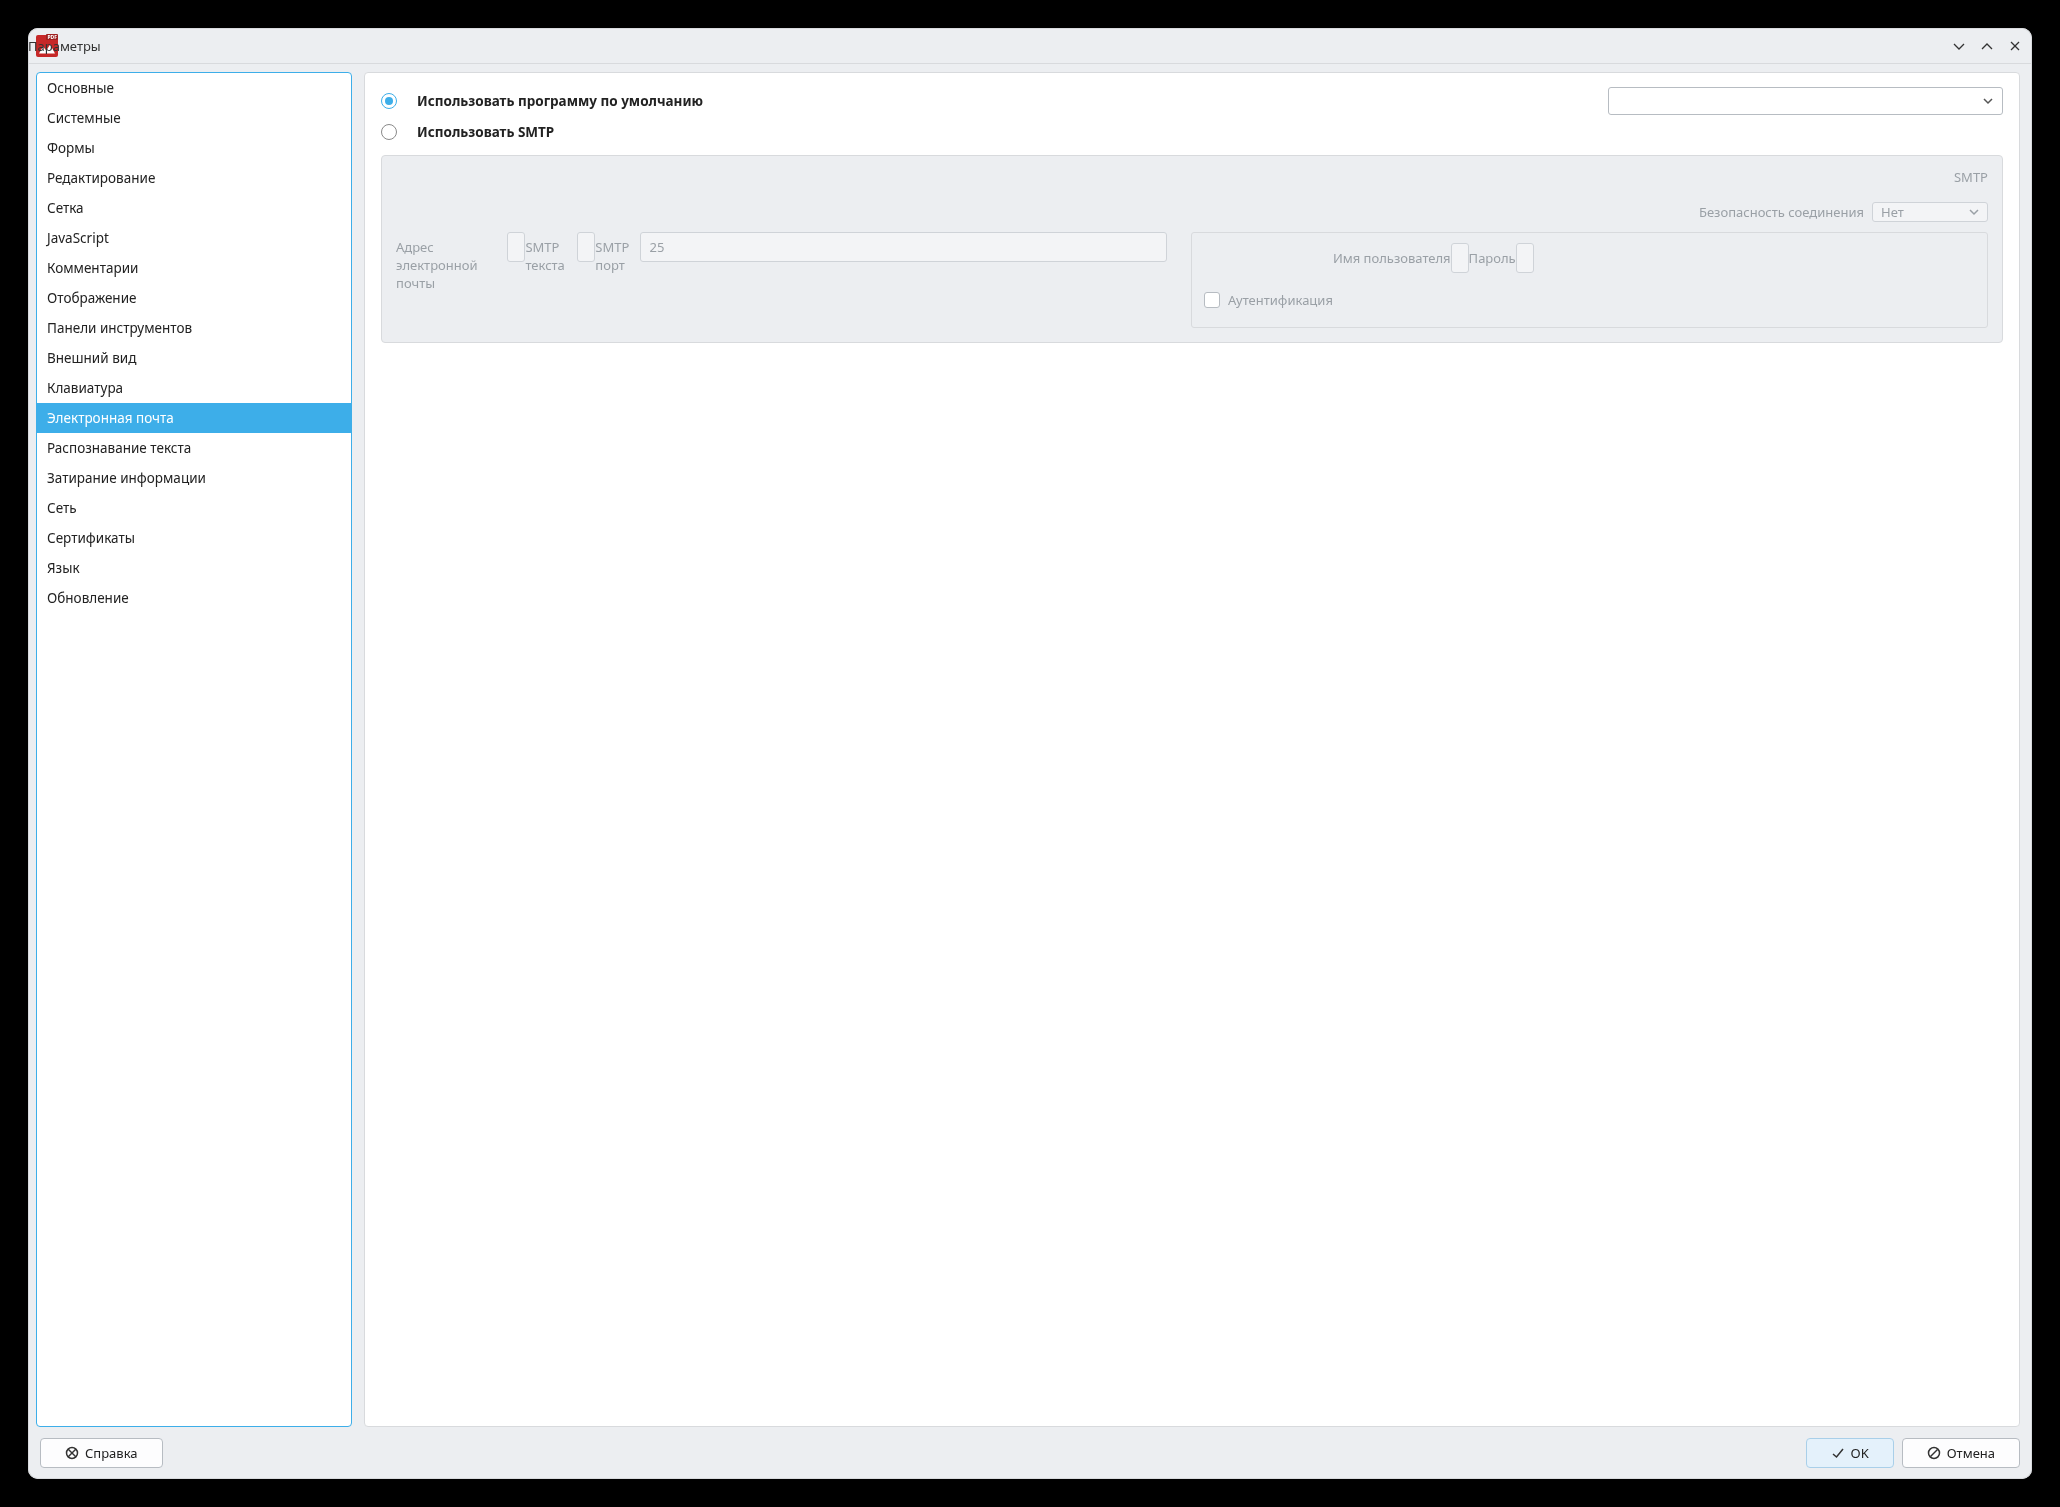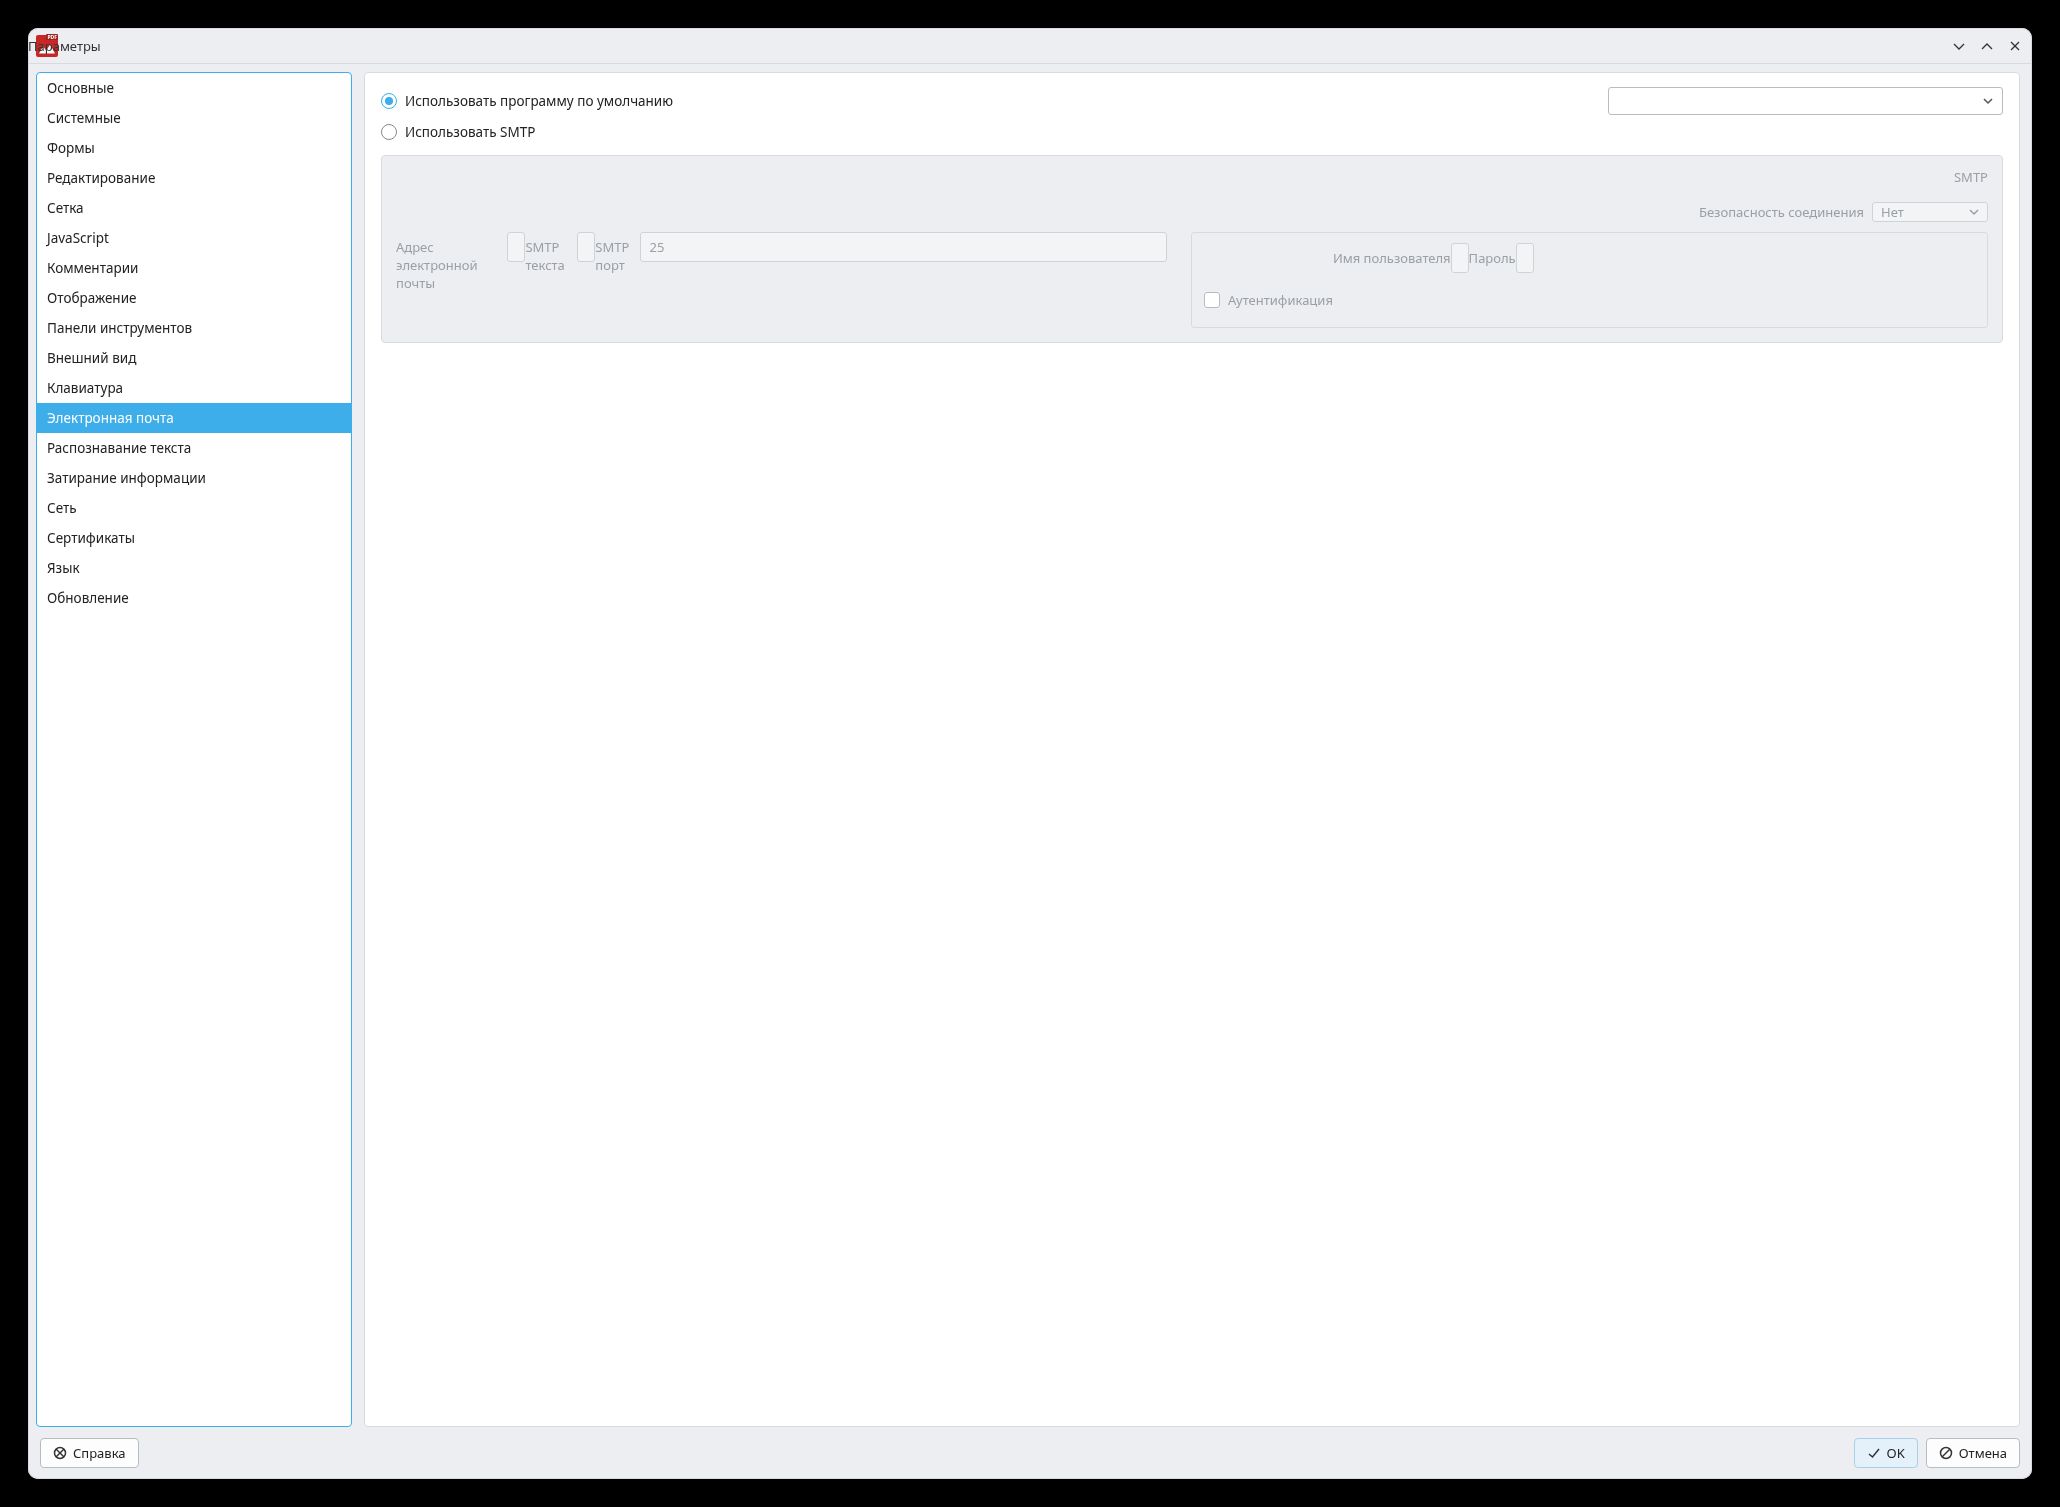--- a/index.html
+++ b/index.html
@@ -107,21 +107,22 @@
     padding: 14px 16px;
     min-height: 0;
     display: flex;
     flex-direction: column;
     gap: 8px;
   }
 
   .radio-row {
     display: flex;
     align-items: center;
-    gap: 8px;
+    gap: 20px;
+    font-weight: bold;
   }
   .radio {
     width: 16px; height: 16px;
     border: 1.5px solid #8a8a8a;
     border-radius: 50%;
     display: flex; align-items: center; justify-content: center;
     background: #fff;
   }
   .radio.checked { border-color: #3daee9; }
   .radio.checked::after {
@@ -209,21 +210,21 @@
     display: flex; align-items: center;
     padding: 0 12px;
     gap: 8px;
   }
   .btn {
     height: 30px;
     border: 1px solid #b7bcc2;
     border-radius: 4px;
     background: #fdfdfe;
     display: flex; align-items: center;
-    padding: 0 12px;
+    padding: 0 24px;
     gap: 6px;
     font-size: 13px;
     color: #222;
     justify-content: space-between;
   }
   .btn.primary {
     background: #e4f1fb;
     border-color: #a9cfe9;
   }
   .btn svg { width: 14px; height: 14px; stroke: #333; stroke-width: 1.5; fill: none; }

